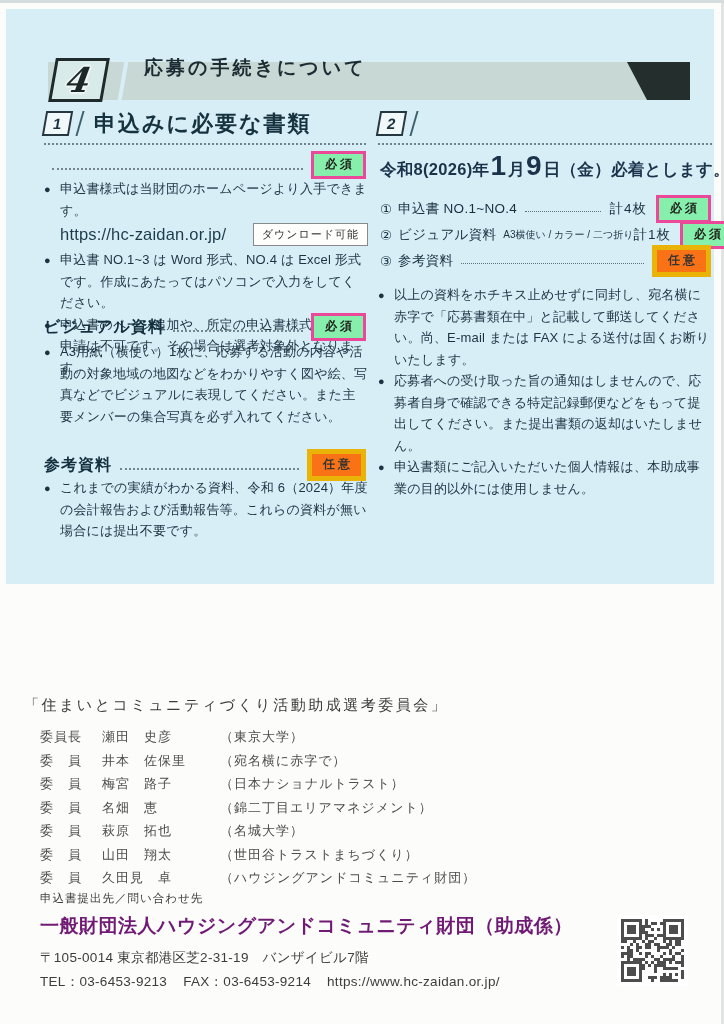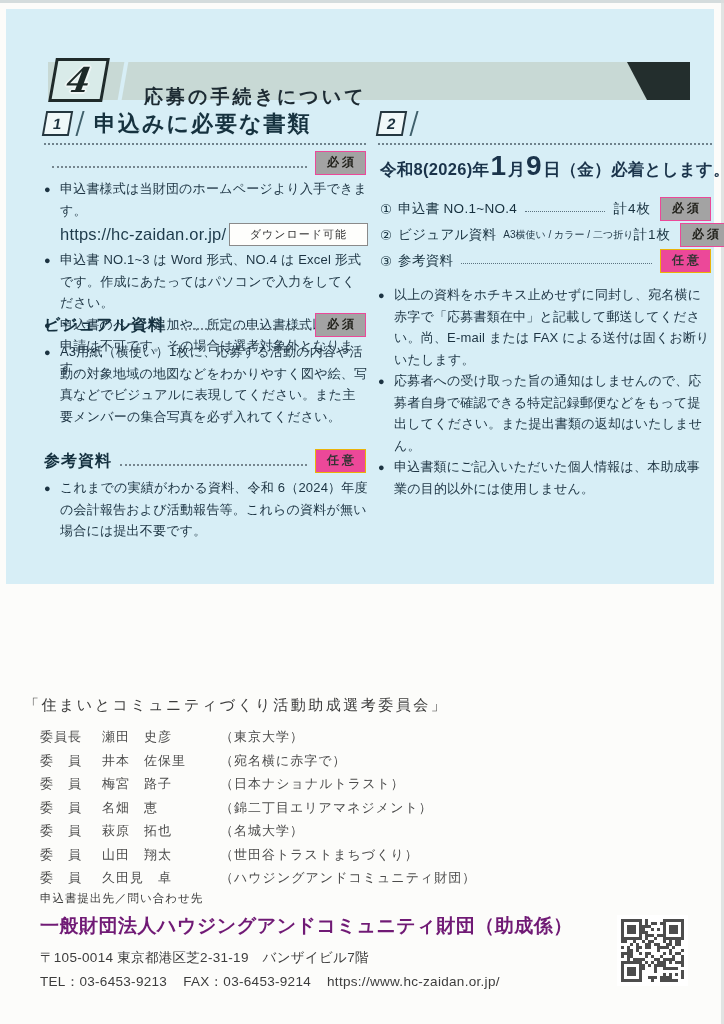--- a/index.html
+++ b/index.html
@@ -18,46 +18,46 @@
   
   .hdr-bar{position:absolute;left:48px;top:62px;width:642px;height:38px;background:#c8d9d5;}
   .hdr-tip{position:absolute;right:0;top:0;width:63px;height:38px;background:#232e2d;
     clip-path:polygon(0 0,100% 0,100% 100%,20px 100%);}
   .num4{position:absolute;left:52px;top:58px;width:54px;height:44px;background:#d9ebe9;
     border:3px solid #1f2a2a;transform:skewX(-10deg);display:flex;align-items:center;justify-content:center;}
   .num4 span{font-family:"DejaVu Serif","Liberation Serif",serif;font-style:italic;font-weight:bold;
     font-size:34px;color:#1c2827;line-height:1;
     text-shadow:-2px 0 #eef5f4,2px 0 #eef5f4,0 -2px #eef5f4,0 2px #eef5f4,-1px -1px #eef5f4,1px 1px #eef5f4,1px -1px #eef5f4,-1px 1px #eef5f4;}
   .hdr-slash{position:absolute;left:121px;top:62px;width:4px;height:38px;background:#d7eef6;transform:skewX(-10deg);}
-  .hdr-title{position:absolute;left:144px;top:84px;font-size:19px;font-weight:bold;color:#1d2b33;letter-spacing:3px;}
+  .hdr-title{position:absolute;left:144px;top:55px;font-size:19px;font-weight:bold;color:#1d2b33;letter-spacing:3px;}
 
   
   .sec{position:absolute;display:flex;align-items:center;height:27px;}
   .sec-num{width:27px;height:25px;background:#f0f8f9;border:2px solid #253740;transform:skewX(-10deg);
     display:flex;align-items:center;justify-content:center;font-size:15px;font-weight:bold;color:#1c323f;}
   .sec-slash{width:2px;height:25px;background:#40606c;transform:skewX(-16deg);margin-left:8px;}
   .sec-title{margin-left:13px;font-size:22px;font-weight:bold;color:#16323f;letter-spacing:2px;}
   .sec-rule{position:absolute;border-top:2px dotted #6f828c;height:0;}
 
   
   .g-head{position:absolute;display:flex;align-items:center;}
   .g-head .gh-t{font-size:16px;font-weight:bold;color:#14303f;letter-spacing:1px;white-space:nowrap;}
   .leader{flex:1;border-top:2px dotted #76868f;height:0;margin:8px 8px 0 8px;}
   .badge{font-size:12px;font-weight:bold;letter-spacing:3px;padding:2px 8px 3px 11px;white-space:nowrap;}
-  .badge.req{background:#a3a3a3;border:1px solid #ec4899;color:#20201a;}
-  .badge.opt{background:#ec4899;border:1px solid #eab308;color:#333;}
+  .badge.req{background:#86efac;border:3px solid #ec4899;color:#20201a;}
+  .badge.opt{background:#f97316;border:5px solid #eab308;color:#333;}
 
   
   .blist{position:absolute;}
   .bi{display:flex;align-items:flex-start;font-size:13px;line-height:21.5px;color:#1c3342;}
   .bi .m{flex:0 0 16px;font-size:11px;line-height:21.5px;transform:translateY(.5px);}
   .bi p{flex:1;letter-spacing:.2px;}
   .url-row{display:flex;align-items:center;justify-content:space-between;margin:2px 0 3px 16px;}
   .url{font-size:16.5px;color:#1d3a4a;letter-spacing:.2px;text-decoration:none;}
-  .dl-badge{font-size:11px;color:#333;background:#fefefc;border:1px solid #8a8a8a;padding:3px 20px;white-space:nowrap;letter-spacing:1px;}
+  .dl-badge{font-size:11px;color:#333;background:#fefefc;border:1px solid #8a8a8a;padding:3px 8px;white-space:nowrap;letter-spacing:1px;}
 
   
   .deadline{position:absolute;display:flex;align-items:baseline;color:#1a334a;font-weight:bold;white-space:nowrap;}
   .deadline .t{font-size:16.5px;letter-spacing:.3px;}
   .deadline .n{font-size:28px;letter-spacing:1px;padding:0 1px;}
   .deadline .u{font-size:17px;}
 
   
   .items{position:absolute;}
   .it{display:flex;align-items:center;height:25px;font-size:13.5px;color:#17313f;margin-bottom:1px;}

